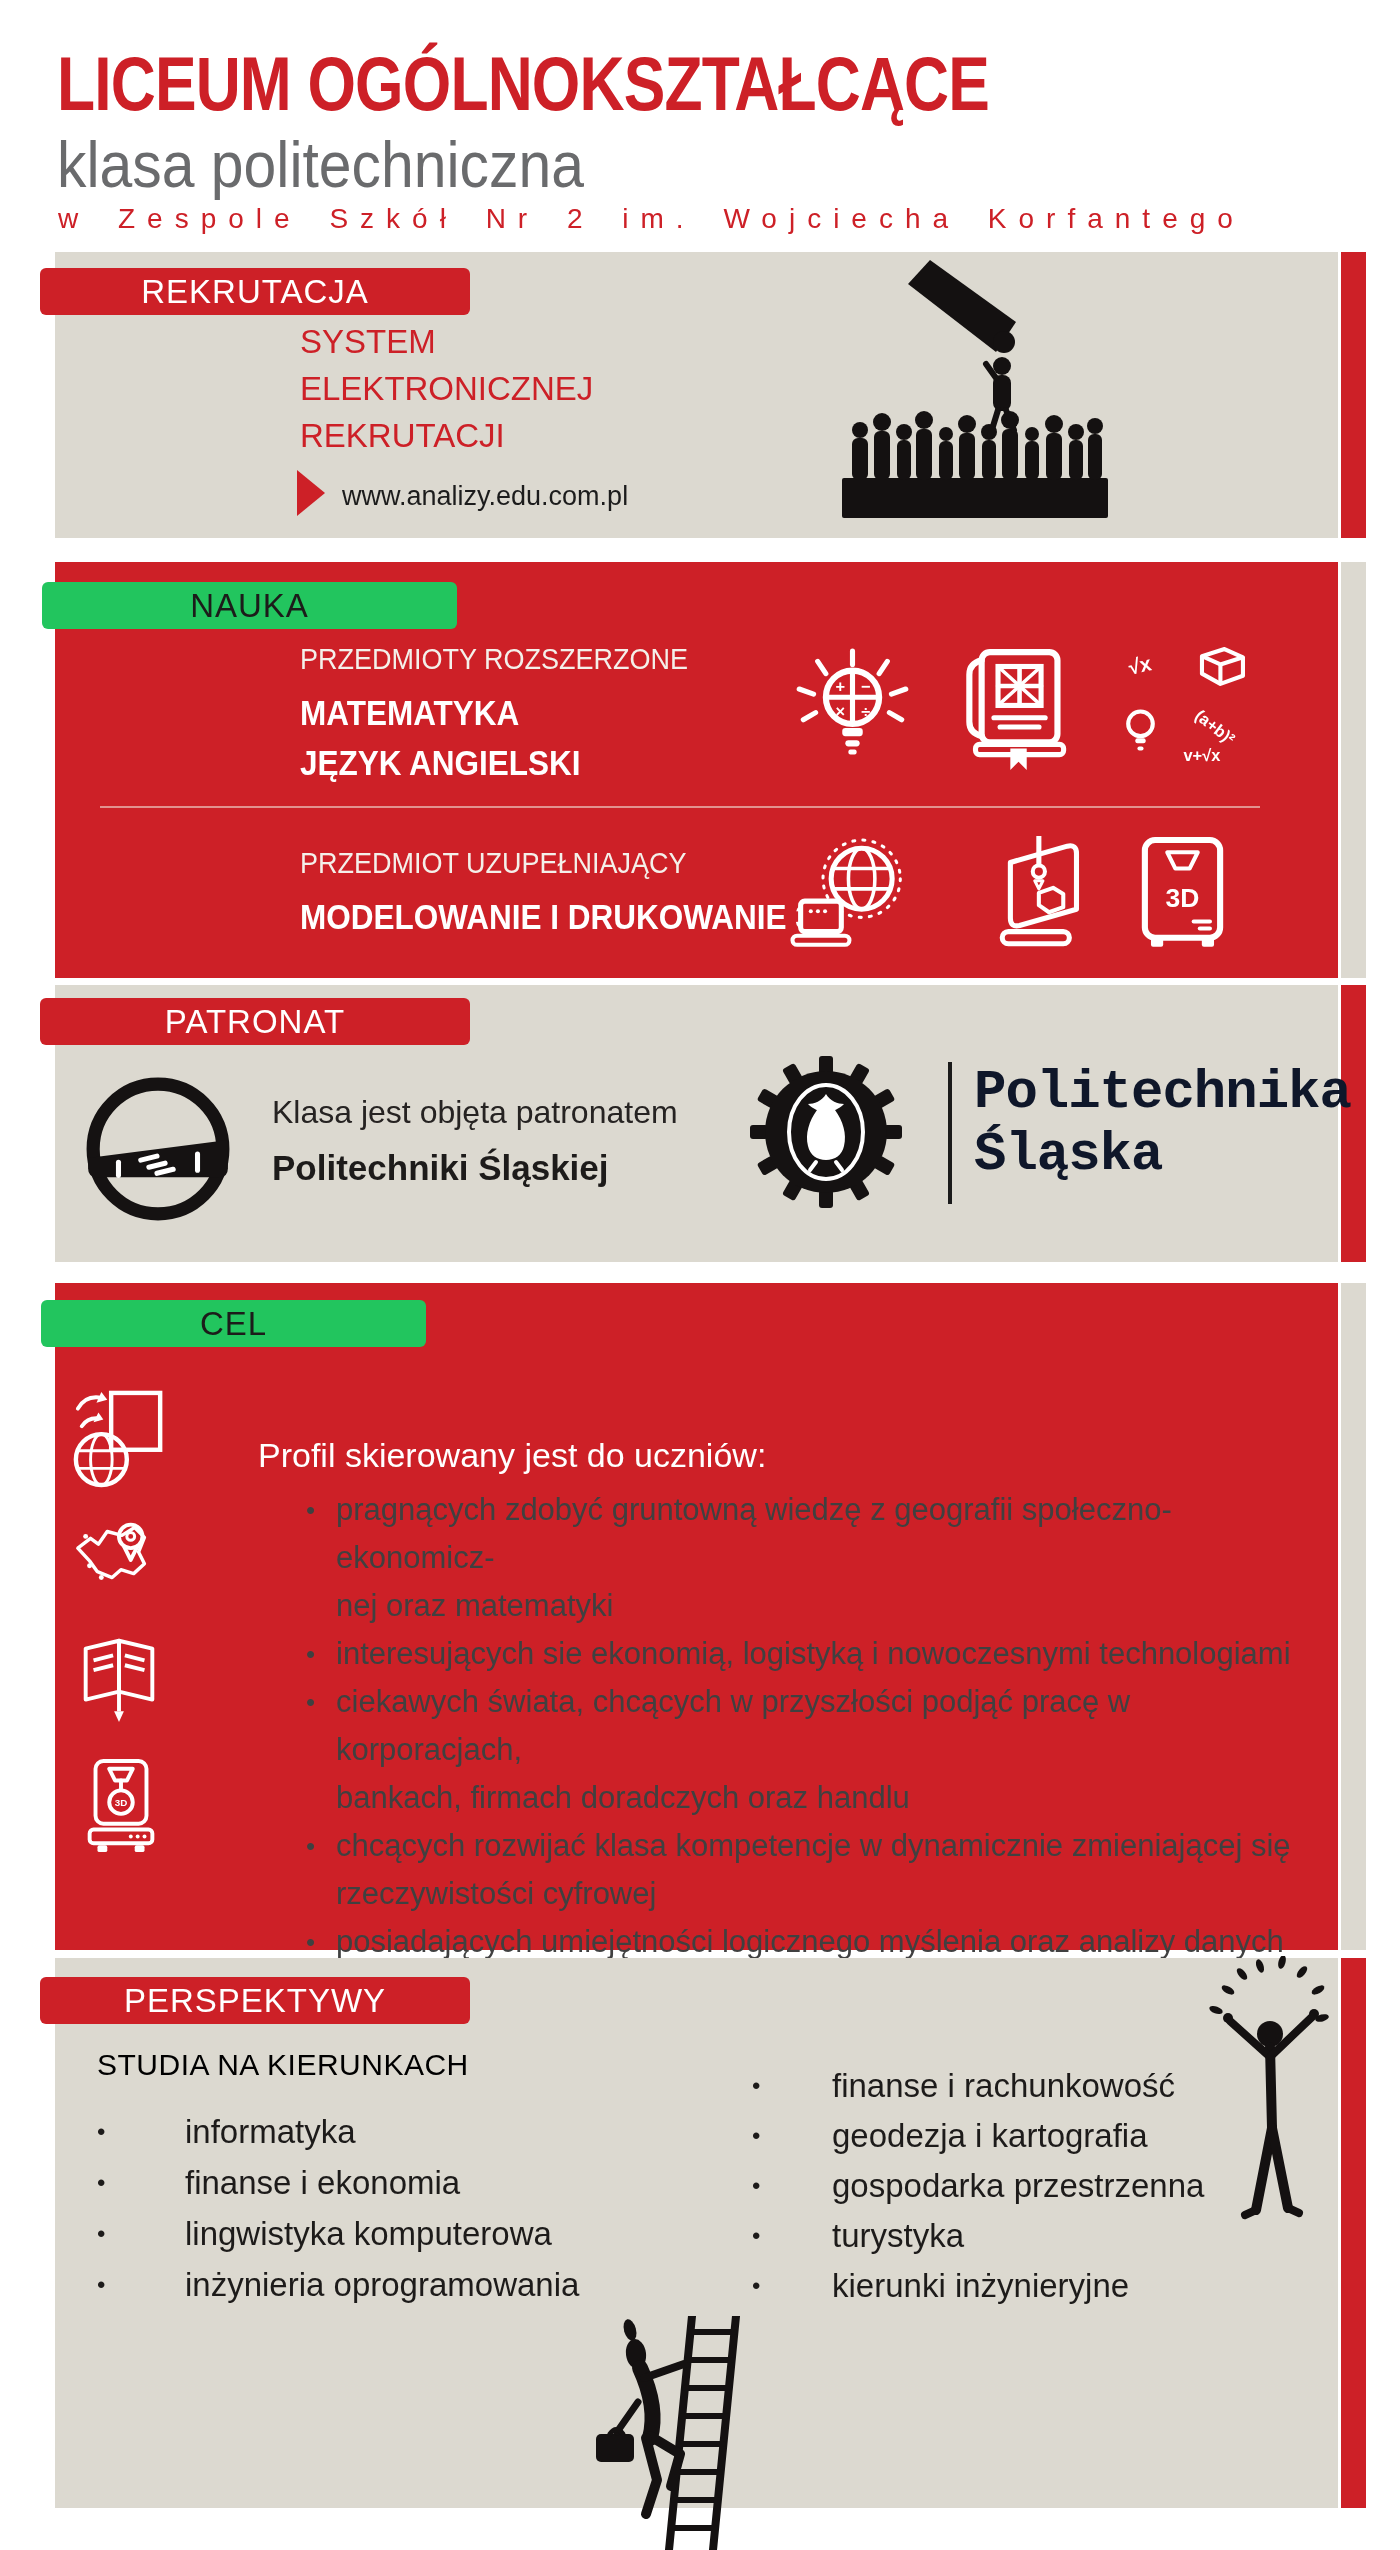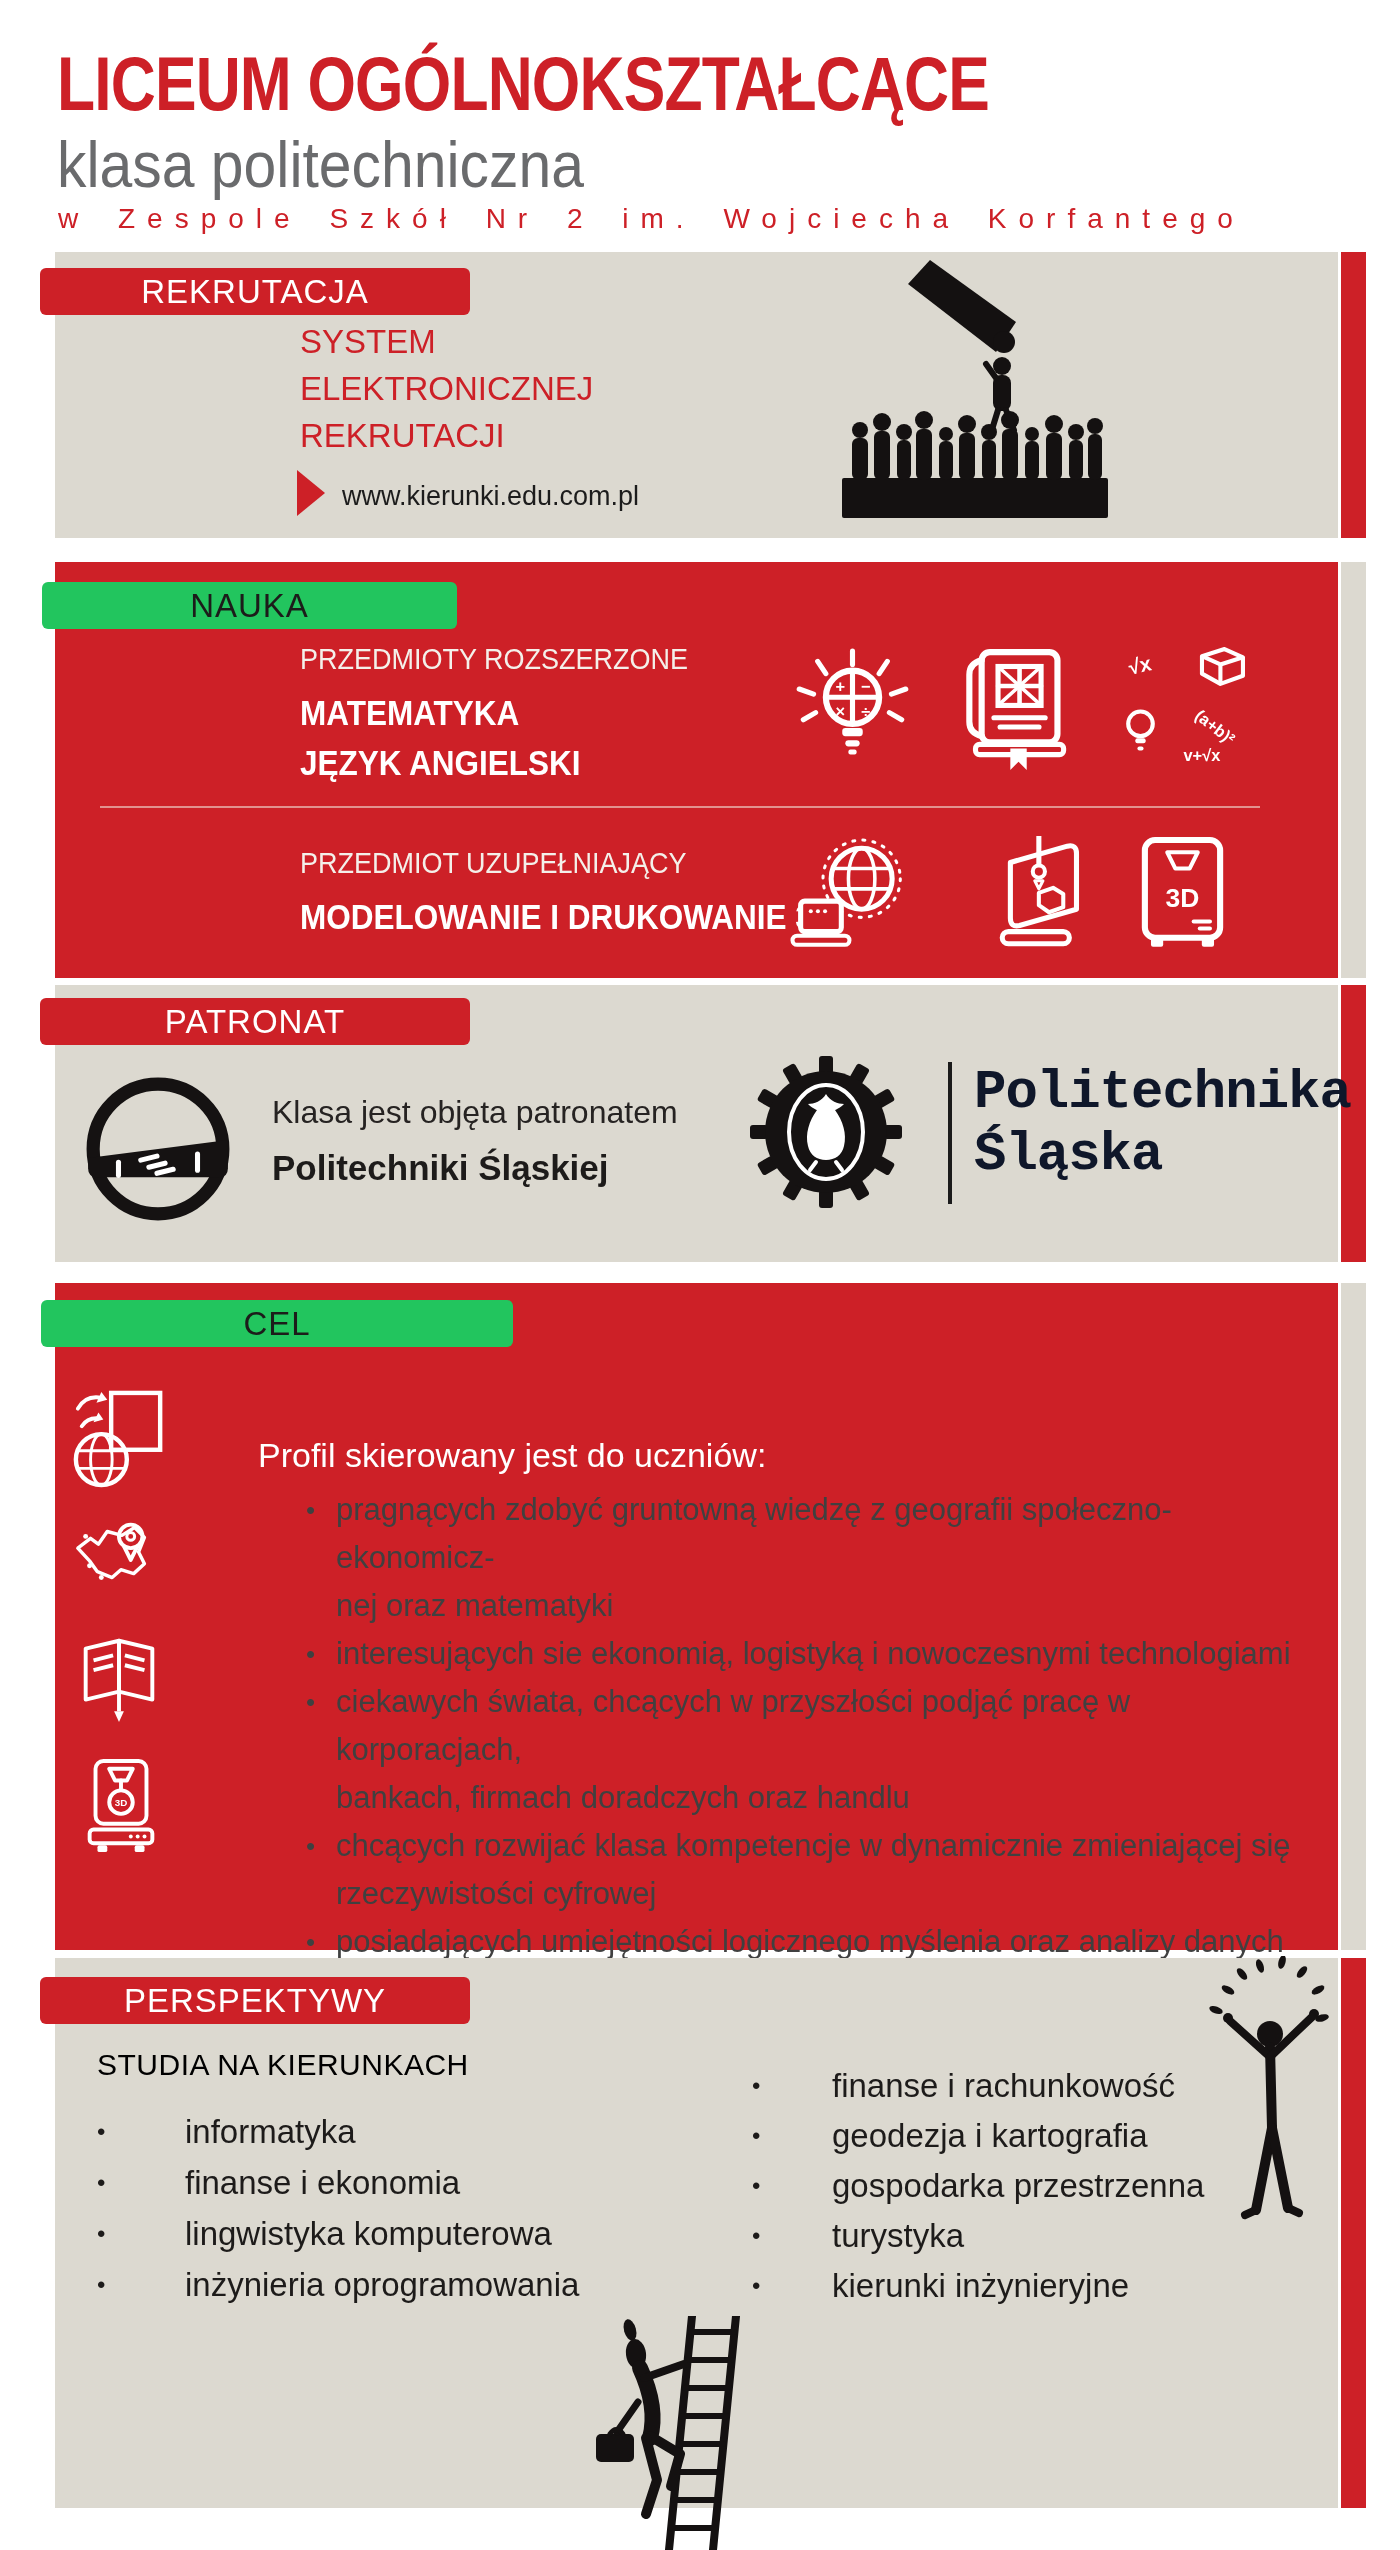--- a/index.html
+++ b/index.html
@@ -82,21 +82,21 @@
 
   <div class="abs panel beige" style="top:252px;height:286px;"></div>
   <div class="abs sidebar red" style="top:252px;height:286px;"></div>
   <div class="abs tab red" style="top:268px;">
     <span>REKRUTACJA</span>
   </div>
   <div class="abs rek-lines pre">SYSTEM
 ELEKTRONICZNEJ
 REKRUTACJI</div>
   <div class="abs rek-arrow"></div>
-  <div class="abs rek-url">www.kierunki.edu.com.pl</div>
+  <div class="abs rek-url">www.analizy.edu.com.pl</div>
 
   <svg class="abs" style="left:812px;top:260px;" width="330" height="262" viewBox="0 0 330 262">
     <g fill="#141111" stroke="none">
       <path d="M118,0 L204,62 L184,92 L96,24 Z"></path>
       <circle cx="192" cy="82" r="11"></circle>
       <circle cx="190" cy="106" r="9"></circle>
       <rect x="181" y="115" width="18" height="36" rx="8"></rect>
       <rect x="30" y="218" width="266" height="40" rx="2"></rect>
       <circle cx="48" cy="170" r="8"></circle>
         <rect x="40" y="178" width="16" height="42" rx="6"></rect>
@@ -298,21 +298,21 @@
     </g>
   </svg>
   <div class="abs logo-vline"></div>
   <div class="abs logo-text">
     <div>Politechnika</div>
     <div>Śląska</div>
   </div>
 
   <div class="abs panel red" style="top:1283px;height:667px;"></div>
   <div class="abs sidebar beige" style="top:1283px;height:667px;"></div>
-  <div class="abs tab beige" style="top:1300px;width:472px;left:41px;">
+  <div class="abs tab beige" style="top:1300px;width:385px;left:41px;">
     <span>CEL</span>
   </div>
 
   <svg class="abs wicon" style="left:70px;top:1386px;" width="98" height="104" viewBox="0 0 100 104">
     <g stroke="#ffffff" fill="none" stroke-linecap="round">
       <rect x="42" y="6" width="50" height="58" stroke-width="4.5"></rect>
       <path d="M8,22 q8,-14 24,-11" stroke-width="4"></path>
         <polygon points="32,5 38,13 27,16" fill="#ffffff" stroke="none"></polygon>
       <path d="M12,40 q6,-9 17,-8" stroke-width="4"></path>
         <polygon points="29,26 34,33 24,36" fill="#ffffff" stroke="none"></polygon>

